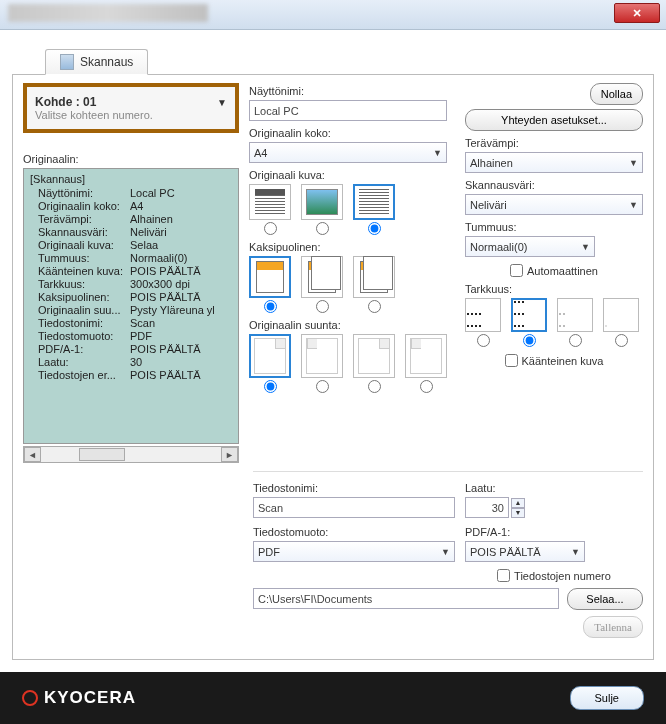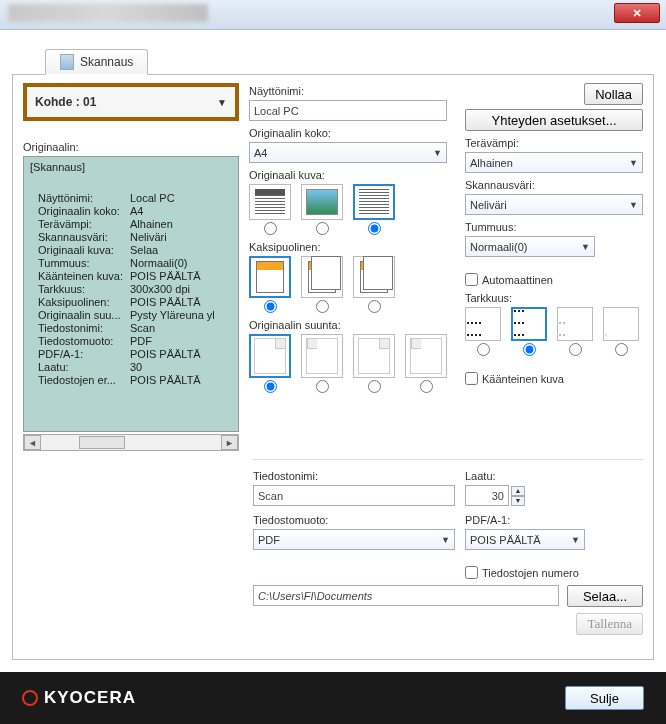--- a/index.html
+++ b/index.html
@@ -87,21 +87,21 @@
   .lbl { font-size: 11px; color: #333; margin: 2px 0 3px 0; }
   .summary-box {
     background: #b3d4cf;
     border: 1px solid #999;
     height: 276px;
     overflow: hidden;
     padding: 4px 6px;
     font-size: 11px;
     color: #222;
   }
-  .summary-header { margin-bottom: 19px; }
+  .summary-header { margin-bottom: 2px; }
   .summary-row { display: flex; margin-bottom: 1px; }
   .summary-key { width: 100px; padding-left: 8px; }
   .summary-val { flex: 1; white-space: nowrap; overflow: hidden; text-overflow: ellipsis; }
   .scrollbar-h {
     height: 17px;
     border: 1px solid #aaa;
     background: #f0f0f0;
     margin-top: 2px;
     display: flex; align-items: center; justify-content: flex-start;
     gap: 0;
@@ -126,41 +126,41 @@
     display: flex; align-items: center; justify-content: space-between;
     padding: 0 4px;
     font-size: 11px;
     cursor: pointer;
   }
   .select .arrow { font-size: 9px; color: #444; }
   .btn {
     height: 22px;
     border: 1px solid #8a8a8a;
     background: linear-gradient(#fdfdfd,#e8e8e8);
-    border-radius: 2px;
+    border-radius: 10px;
     padding: 0 10px;
-    font-size: 13px;
+    font-size: 11px;
     cursor: pointer;
     display: inline-flex; align-items: center; justify-content: center;
   }
   .btn:disabled, .btn.disabled { color:#999; border-color:#ccc;font-family:Liberation Serif, serif; }
   .thumb-row { display: flex; gap: 10px; margin-bottom: 2px; }
   .thumb {
     width: 42px; height: 36px;
     border: 1px solid #bbb;
     background: #fff;
     display: flex; align-items: center; justify-content: center;
     position: relative;
   }
   .thumb.selected { border: 2px solid #2a84d6; }
   .radio-row { display: flex; gap: 10px; }
   .radio-cell { width: 42px; display:flex; justify-content:center; }
   input[type=radio] { margin:0; }
   input[type=checkbox] { margin:0 4px 0 0; vertical-align: middle; }
-  .chk-row { display:flex; align-items:center; font-size:11px; margin-top:16px;}
+  .chk-row { display:flex; align-items:center; font-size:11px; margin-top:7px;justify-content:center;}
   .section { margin-bottom: 6px; }
   .file-row { display:flex; gap:10px;}
   .laatu-wrap { display:flex; align-items:center; gap:2px;}
   .spinner { display:flex; flex-direction:column;}
   .spin-btn { width:14px; height:10px; border:1px solid #aab; background:#eef3fb; font-size:7px; line-height:8px; text-align:center; cursor:pointer;}
   .folder-row { display:flex; gap:8px; align-items:flex-start;}
   .save-row { text-align:right; margin-top:6px;}
   .footer {
     position:absolute; left:0; right:0; bottom:0; height:52px;
     background: #1a1a1a;
@@ -210,20 +210,21 @@
 
       <div class="left-col">
         <div class="group-box">
           <div class="kohde-line">
             <span class="kohde-text">
               <span>Kohde :</span>
               <span>01</span>
             </span>
             <span class="drop-arrow">▼</span>
           </div>
+          <div class="hint">Valitse kohteen numero.</div>
         </div>
 
         <div class="lbl">Originaalin:</div>
         <div class="summary-box">
           <div class="summary-header">[Skannaus]</div>
           <div id="summary-rows">
               <div class="summary-row">
                 <div class="summary-key">Näyttönimi:</div>
                 <div class="summary-val">Local PC</div>
               </div>
@@ -510,21 +511,21 @@
           </div>
           <div class="chk-row">
             <input type="checkbox" style="">
             <span>Tiedostojen numero</span>
           </div>
         </div>
       </div>
 
       <div style="margin-top:6px;">
         <div class="folder-row">
-          <input class="text-input" style="flex: 1 1 0%; font-style: italic;" value="C:\Users\FI\Documents">
+          <input class="text-input" style="flex: 1 1 0%;" value="C:\Users\FI\Documents">
           <button class="btn" style="width:76px">Selaa...</button>
         </div>
       </div>
 
       <div class="save-row">
         <button class="btn disabled">Tallenna</button>
       </div>
     </div>
 
   </div>

